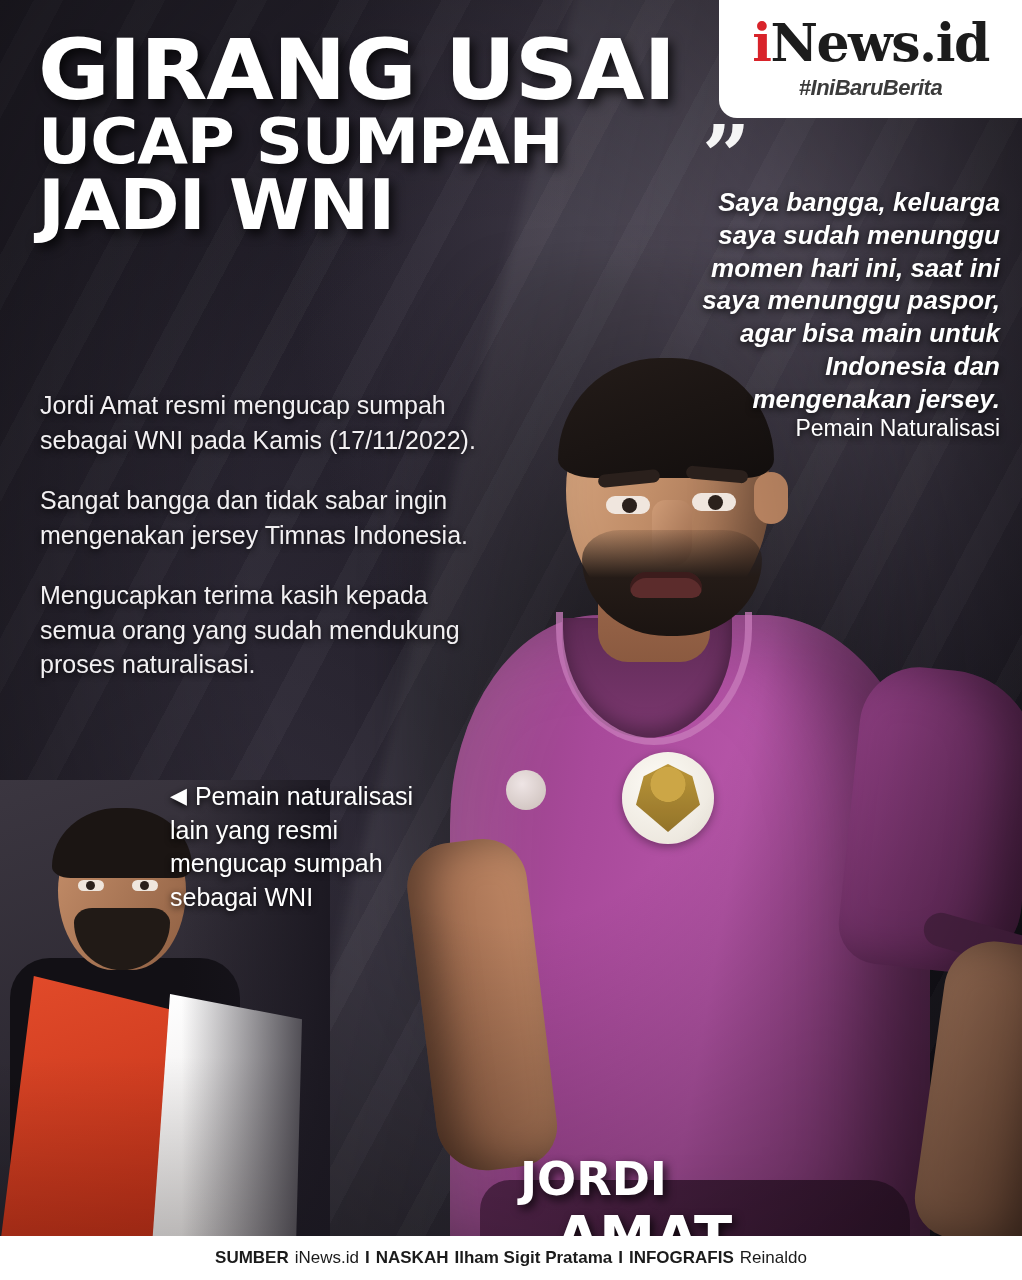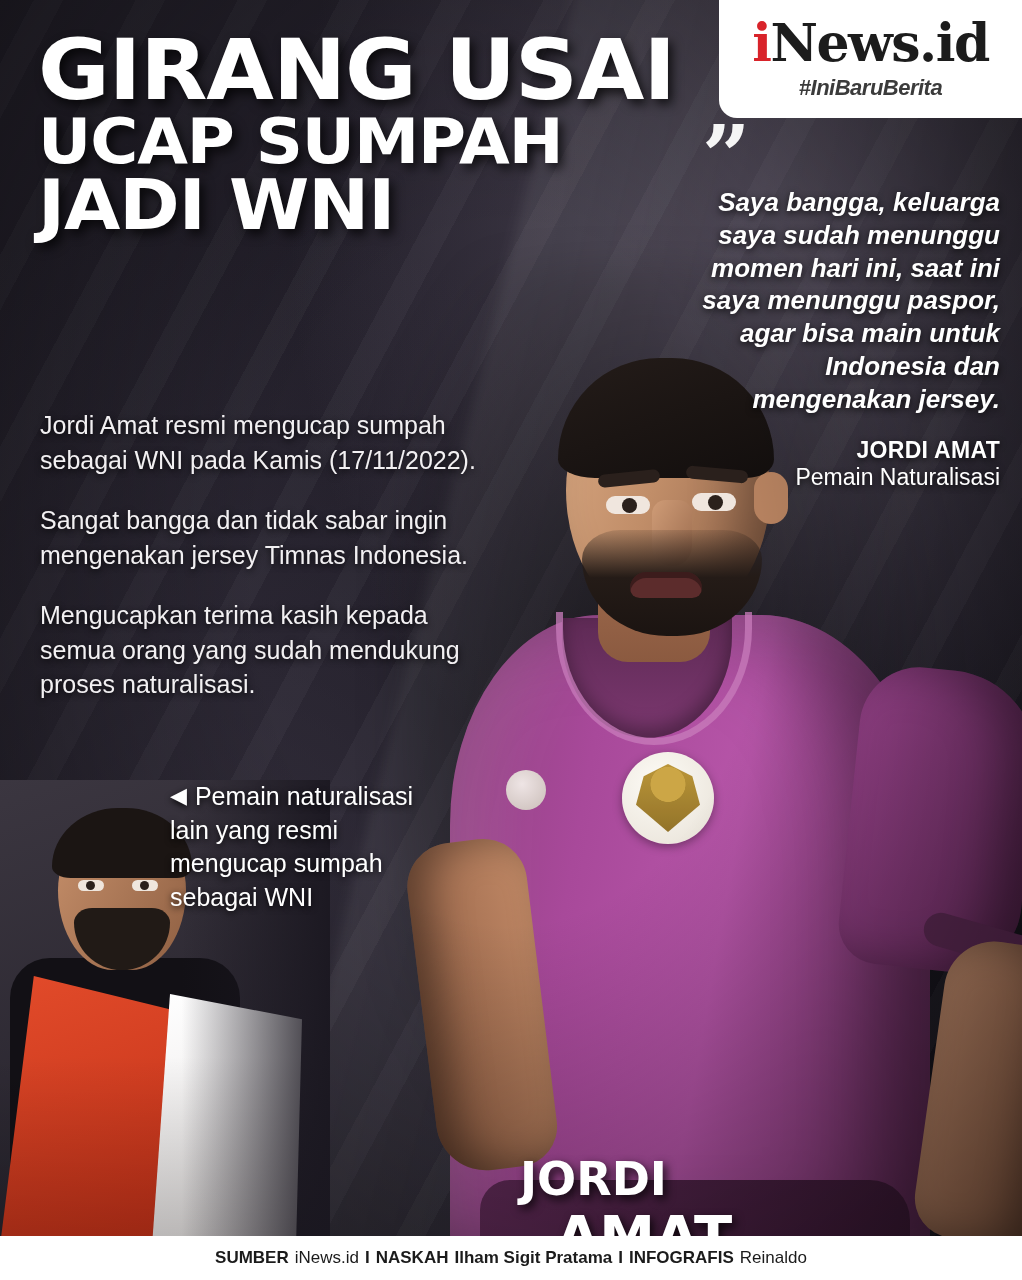--- a/index.html
+++ b/index.html
@@ -301,21 +301,21 @@
     transform-origin: left center;
   }
   .h1 { font-size: 84px; }
   .h2 { font-size: 63px; margin-top: 6px; }
   .h3 { font-size: 70px; margin-top: 6px; }
 
   
   .body-copy {
     position: absolute;
     left: 40px;
-    top: 408px;
+    top: 388px;
     width: 445px;
     z-index: 6;
     color: #f2f0f2;
     font-size: 25px;
     line-height: 1.38;
     text-shadow: 0 2px 6px rgba(0,0,0,0.8);
   }
   .body-copy p { margin: 0 0 26px 0; }
 
   
@@ -617,21 +617,20 @@
   <div class="logo-box">
     <div class="logo-text">
       <span class="i">i</span><span>News.id</span>
     </div>
     <div class="logo-tag">#IniBaruBerita</div>
   </div>
 
   <div class="quote-block">
     <span class="quote-mark">”</span>
     <div class="quote-text">Saya bangga, keluarga saya sudah menunggu momen hari ini, saat ini saya menunggu paspor, agar bisa main untuk Indonesia dan mengenakan jersey.</div>
-    <div class="quote-author">JORDI AMAT</div>
     <div class="quote-role">Pemain Naturalisasi</div>
   </div>
 
   <div class="name-overlay">
     <div class="name-first">JORDI</div>
     <div class="name-last">AMAT</div>
   </div>
 
   <div class="footer">
     <b>SUMBER</b>

